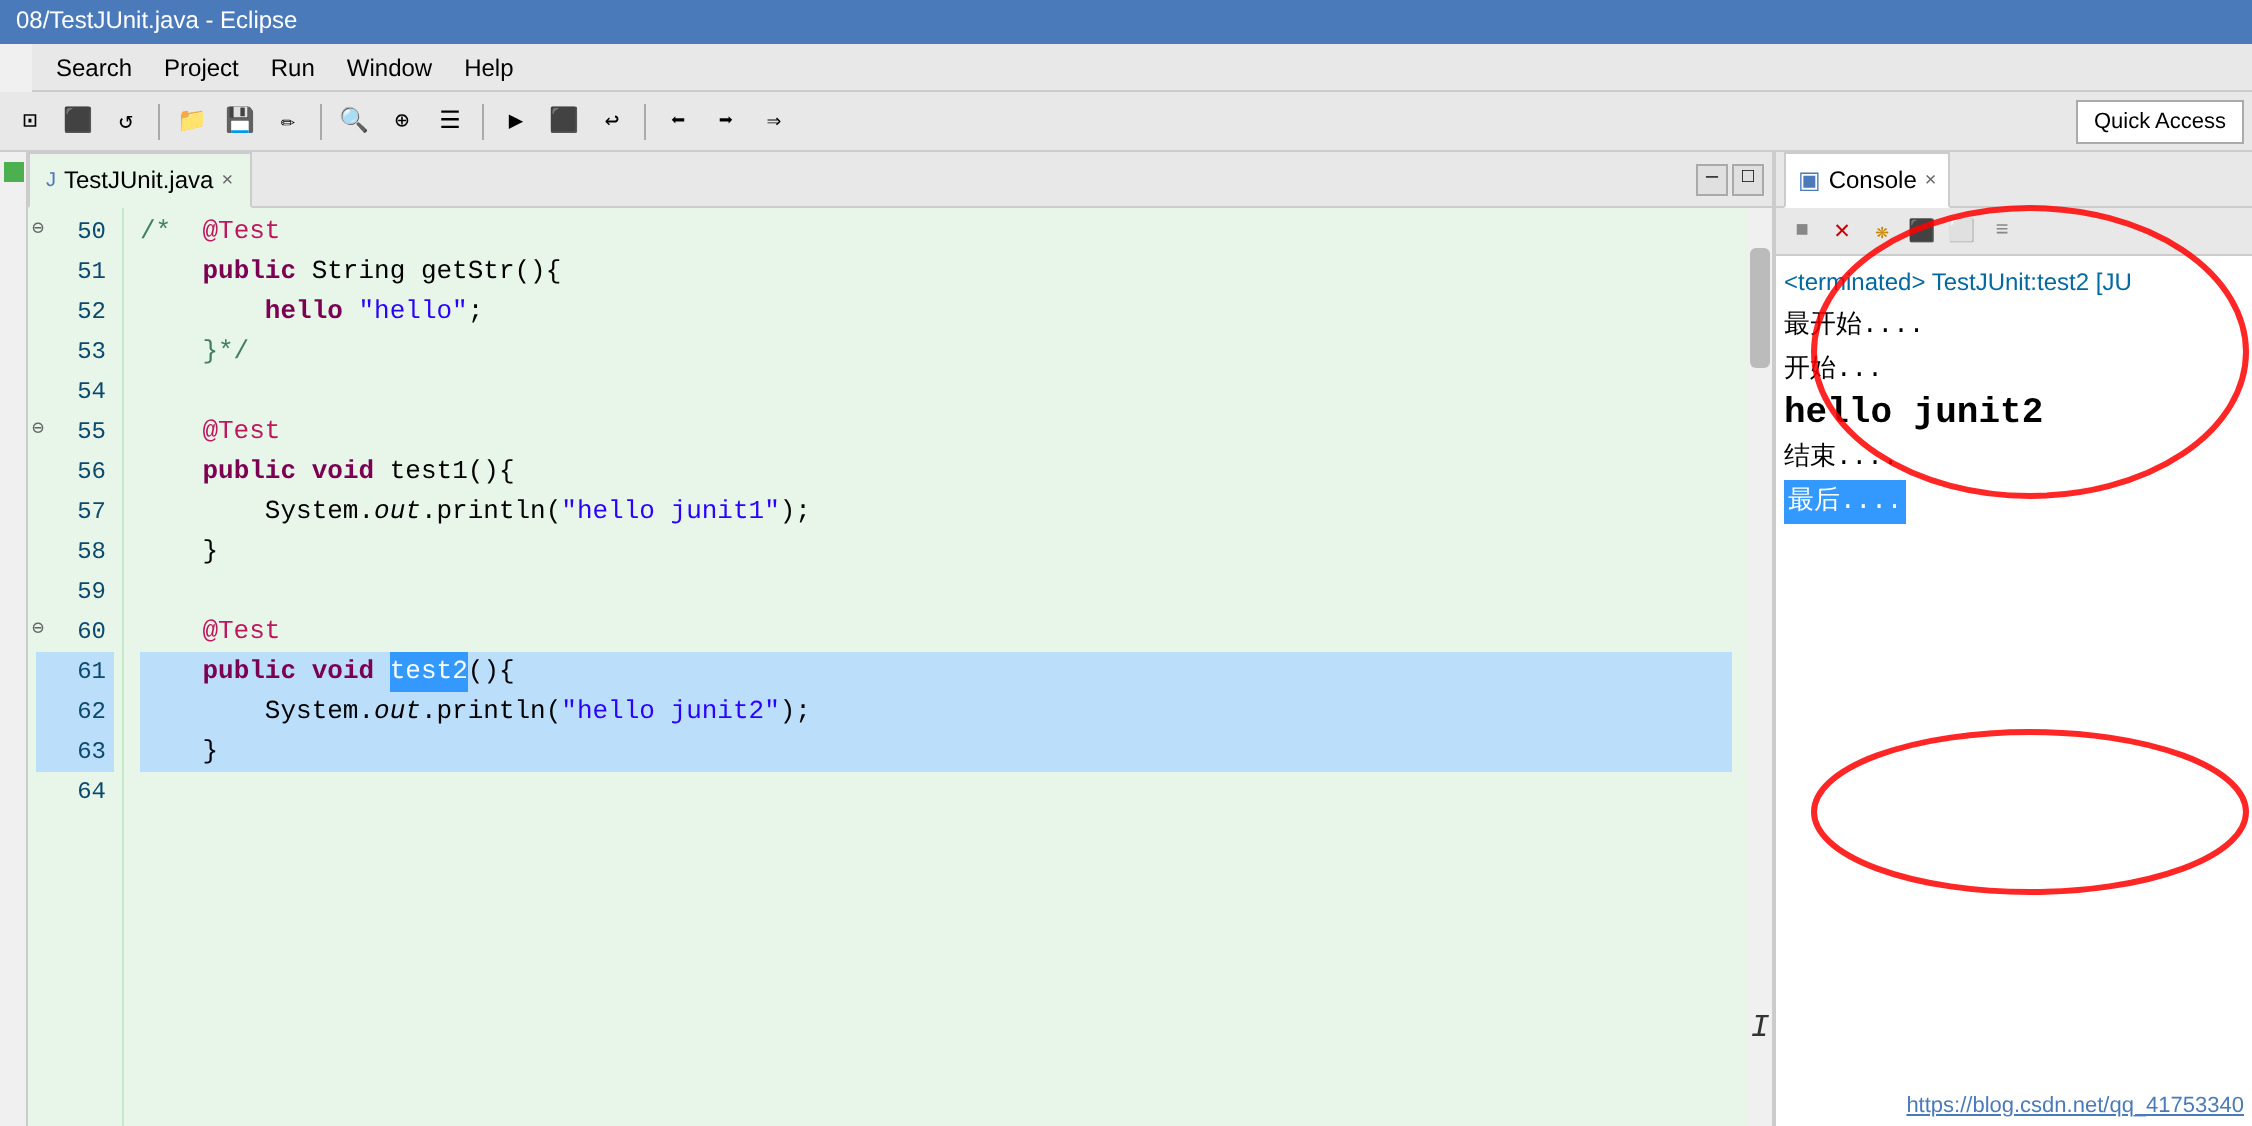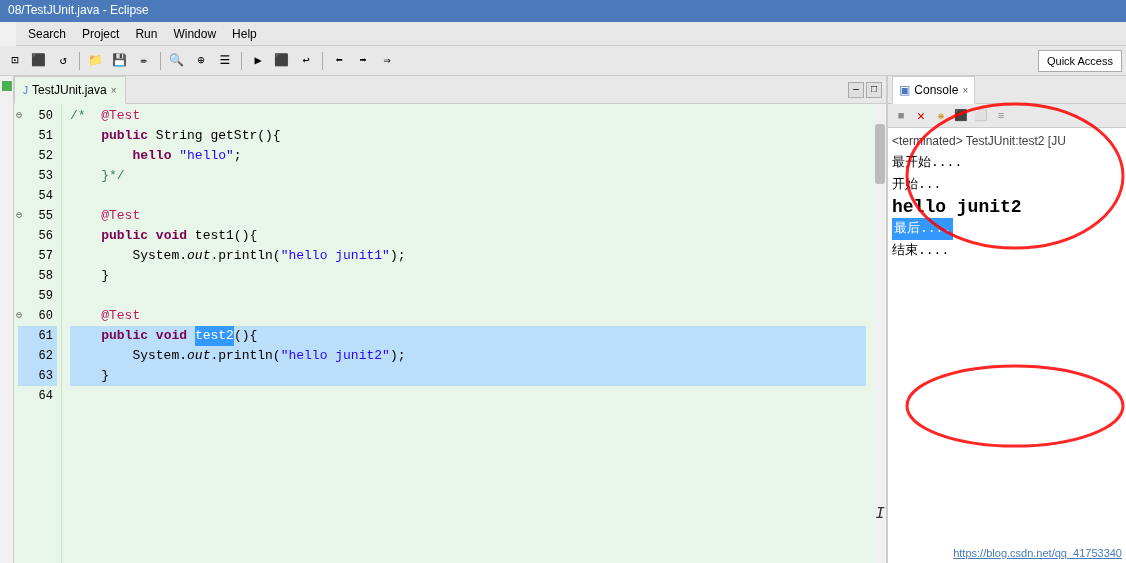--- a/index.html
+++ b/index.html
@@ -180,21 +180,21 @@
       text-align: right;
       border-right: 1px solid #c8e6c9;
       user-select: none;
     }
     .line-num {
       height: 20px;
       display: flex;
       align-items: center;
       justify-content: flex-end;
       padding-right: 4px;
-      color: #000000;
+      color: #0c4a6e;
       font-size: 12px;
       position: relative;
     }
     .line-num.has-arrow::after {
       content: '⊖';
       position: absolute;
       left: -2px;
       color: #666;
       font-size: 10px;
     }
@@ -288,21 +288,21 @@
       flex: 1;
       overflow: hidden;
       font-size: 13px;
       line-height: 22px;
       padding: 2px 4px;
       background: white;
       font-family: 'Courier New', monospace;
     }
     .console-line { height: 22px; display: flex; align-items: center; }
     .console-terminated {
-      color: #404040;
+      color: #0369a1;
       font-size: 12px;
       font-family: Arial, sans-serif;
     }
     .console-highlighted {
       background: #3399ff;
       color: white;
       padding: 0 2px;
     }
     .console-bold { font-weight: bold; font-size: 18px; }
 
@@ -504,24 +504,24 @@
       <div class="console-line">
         <span>最开始....</span>
       </div>
       <div class="console-line">
         <span>开始...</span>
       </div>
       <div class="console-line">
         <span class="console-bold">hello junit2</span>
       </div>
       <div class="console-line">
+        <span>结束....</span>
+      </div>
+      <div class="console-line">
         <span class="console-highlighted">最后....</span>
-      </div>
-      <div class="console-line">
-        <span>结束....</span>
       </div>
     </div>
 
     <div style="position: relative;">
       <div id="console-watermark">https://blog.csdn.net/qq_41753340</div>
     </div>
   </div>
 </div>
 
 <svg style="position:fixed; top:76px; left:0; width:1126px; height:487px; pointer-events:none; z-index:10;">

